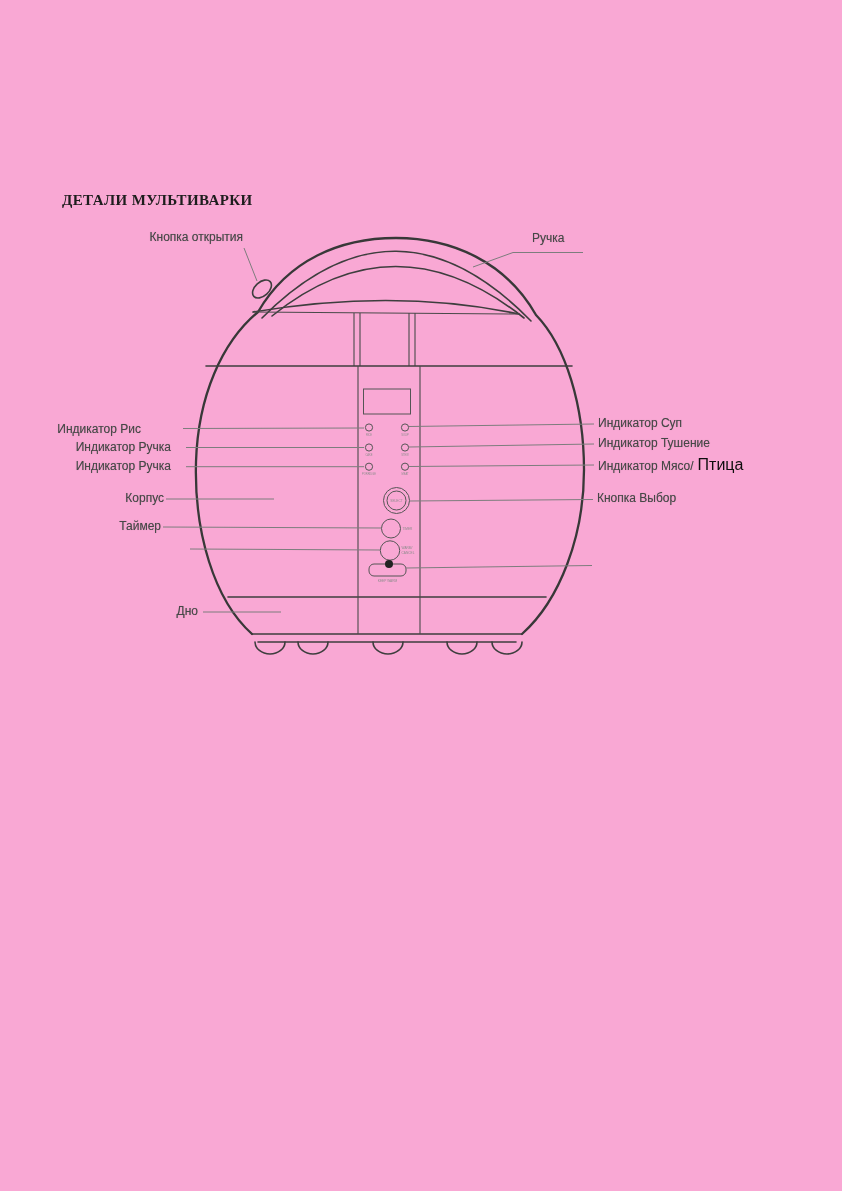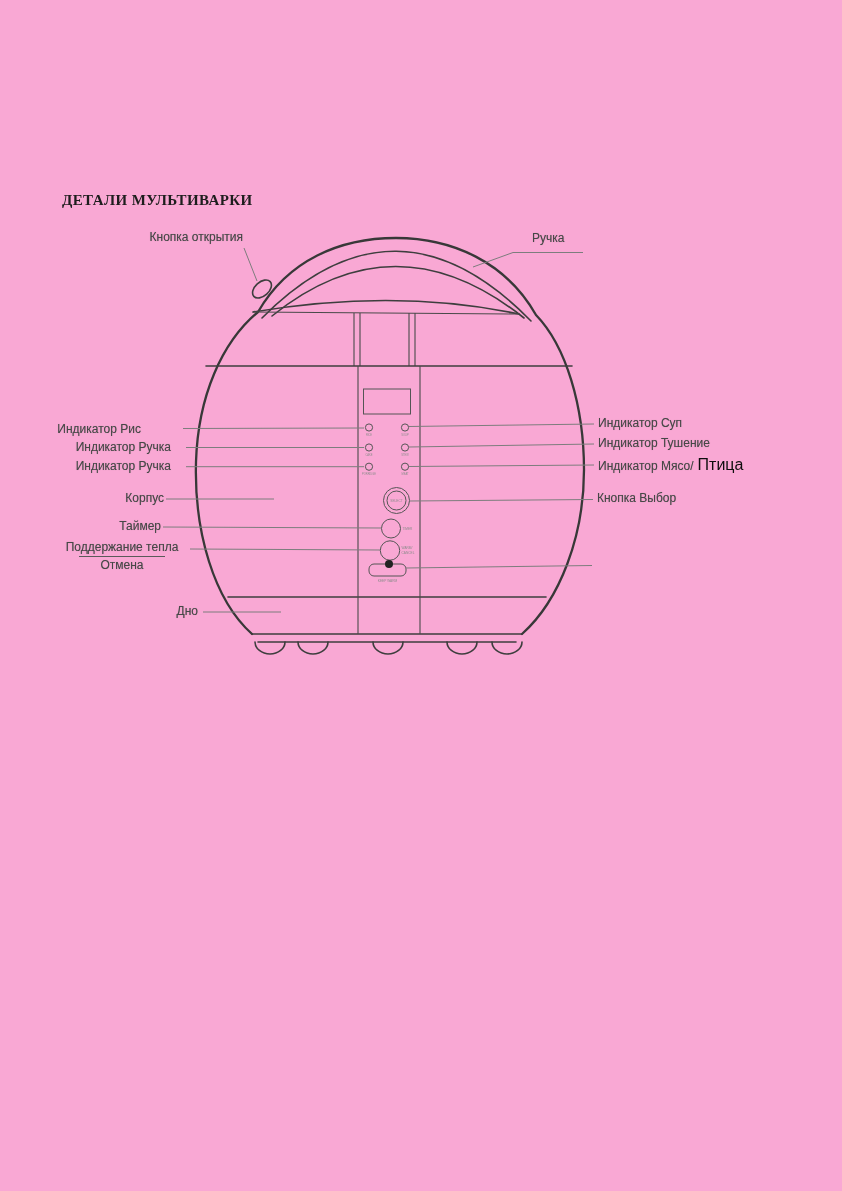--- a/index.html
+++ b/index.html
@@ -116,25 +116,20 @@
 
   <div class="label" style="right:599px;top:231px">Кнопка открытия</div>
   <div class="label" style="left:532px;top:232px">Ручка</div>
 
   <div class="label" style="right:701px;top:423px">Индикатор Рис</div>
   <div class="label" style="right:671px;top:441px">Индикатор Ручка</div>
   <div class="label" style="right:671px;top:460px">Индикатор Ручка</div>
   <div class="label" style="right:678px;top:492px">Корпус</div>
   <div class="label" style="right:681px;top:520px">Таймер</div>
 
-  <div class="label fraction" style="left:52px;top:541px">
-    <div>Поддержание тепла</div>
-    <div class="frac-rule"></div>
-    <div>Отмена</div>
-  </div>
 
   <div class="label" style="right:644px;top:605px">Дно</div>
 
   <div class="label" style="left:598px;top:417px">Индикатор Суп</div>
   <div class="label" style="left:598px;top:437px">Индикатор Тушение</div>
   <div class="label" style="left:598px;top:458px">
     <span>Индикатор Мясо/</span><span class="crisp">Птица</span>
   </div>
   <div class="label" style="left:597px;top:492px">Кнопка Выбор</div>
 

